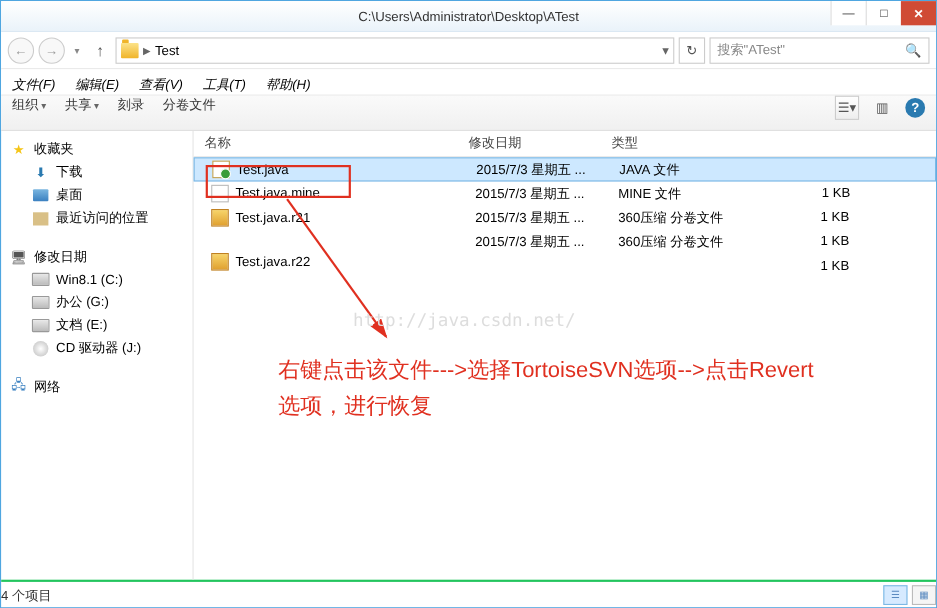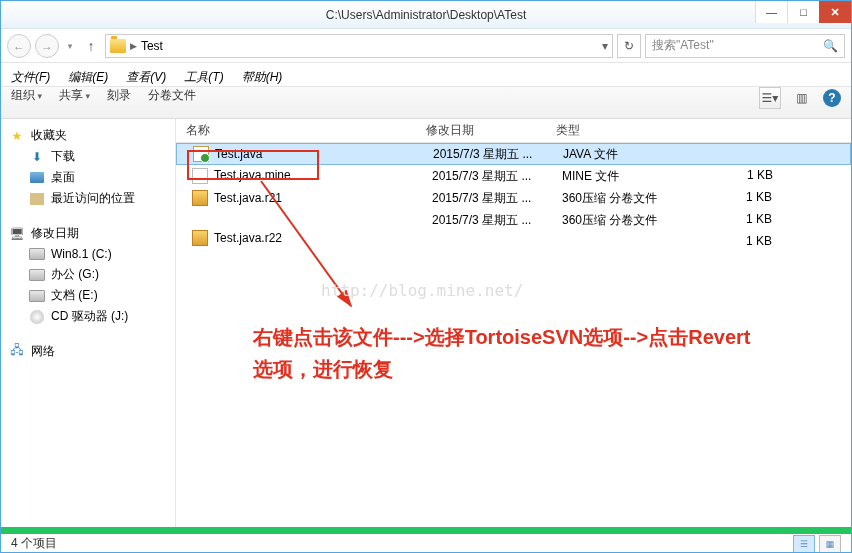--- a/index.html
+++ b/index.html
@@ -49,21 +49,21 @@
 .col-date { width:130px; }
 .col-type { width:120px; }
 .col-size { width:110px; text-align:right; padding-right:20px;margin-top:42px; }
 .file-row { display:flex; height:22px; align-items:center; font-size:12px; padding-left:6px; }
 .file-row.selected { background:#cde8ff; border:1px solid #7cb8e4; }
 .file-icon { width:16px; height:16px; margin-right:6px; display:inline-flex; align-items:center; justify-content:center; }
 .java-icon { background:#fff; border:1px solid #c0a050; position:relative; }
 .java-icon::after { content:""; position:absolute; bottom:-2px; right:-2px; width:8px; height:8px; background:#3a9c3a; border-radius:50%; border:1px solid #fff; font-size:6px; }
 .txt-icon { background:#fff; border:1px solid #bbb; }
 .zip-icon { background:linear-gradient(#f7d56a,#e0a030); border:1px solid #c08020; }
-.statusbar { height:26px; border-top:7px solid #22c55e; display:flex; align-items:center; padding:0 10px; font-size:12px; color:#333; }
+.statusbar { height:26px; border-top:2px solid #22c55e; display:flex; align-items:center; padding:0 0; font-size:12px; color:#333; }
 .status-right { margin-left:auto; display:flex; gap:4px; }
 .view-toggle { width:22px; height:18px; border:1px solid #bbb; background:#f5f5f5; display:flex; align-items:center; justify-content:center; font-size:9px; color:#5a8ac0; }
 .view-toggle.active { background:#d6eaff; border-color:#7cb8e4; }
 .annotation-box { position:absolute; border:2px solid #e03020; background:transparent; pointer-events:none; }
 .annotation-arrow { position:absolute; pointer-events:none; }
 .annotation-text { position:absolute; color:#e03020; font-size:20px; font-family:"SimSun","Microsoft YaHei"; line-height:1.6; pointer-events:none; }
 .watermark { position:absolute; color:#ddd; font-size:16px; font-family:monospace; pointer-events:none; }
 </style>
 </head>
 <body>
@@ -239,17 +239,17 @@
 
 <div class="annotation-box" style="left:186px; top:149px; width:132px; height:30px;"></div>
 <svg class="annotation-arrow" style="left:250px; top:175px; width:120px; height:140px;">
   <defs>
       <marker id="ah" markerWidth="10" markerHeight="10" refX="8" refY="3" orient="auto">
         <path d="M0,0 L0,6 L9,3 z" fill="#e03020"></path>
       </marker>
     </defs>
   <line x1="10" y1="5" x2="100" y2="130" stroke="#e03020" stroke-width="2" marker-end="url(#ah)"></line>
 </svg>
-<div class="watermark" style="left:320px; top:280px;">http://blog.mine.net/</div>
-<div class="annotation-text" style="left:252px; top:320px;font-weight:bold;">
+<div class="watermark" style="left:320px; top:280px;">http://java.csdn.net/</div>
+<div class="annotation-text" style="left:252px; top:320px;">
   <div>右键点击该文件---&gt;选择TortoiseSVN选项--&gt;点击Revert</div>
   <div>选项，进行恢复</div>
 </div>
 
 </body></html>

